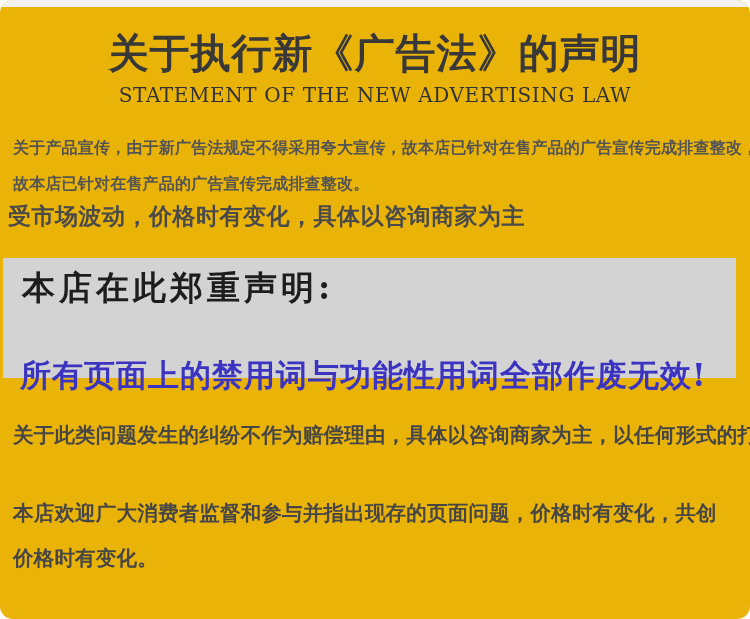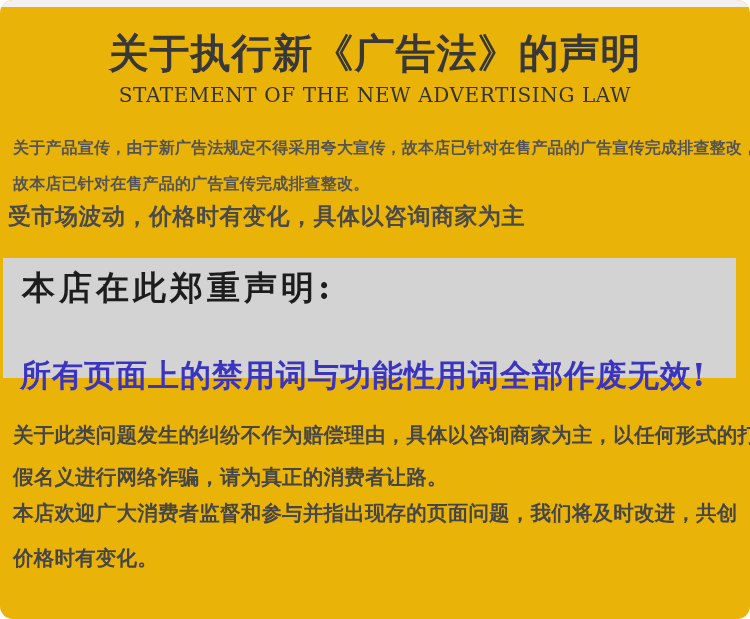--- a/index.html
+++ b/index.html
@@ -123,17 +123,16 @@
   <div class="intro-line l2">故本店已针对在售产品的广告宣传完成排查整改。</div>
 
   <div class="price-notice">受市场波动，价格时有变化，具体以咨询商家为主</div>
 
   <div class="declaration-box">
     <div class="decl-heading">本店在此郑重声明:</div>
     <div class="decl-highlight">所有页面上的禁用词与功能性用词全部作废无效!</div>
   </div>
 
   <div class="body-line d1">关于此类问题发生的纠纷不作为赔偿理由，具体以咨询商家为主，以任何形式的打</div>
-  <div class="body-line d2">假名义进行网络诈骗，请为真正的消费者让路。</div>
 
-  <div class="body-line w1">本店欢迎广大消费者监督和参与并指出现存的页面问题，我们将及时改进，共创</div>
+  <div class="body-line w1">本店欢迎广大消费者监督和参与并指出现存的页面问题，价格时有变化，共创</div>
   <div class="body-line w2">价格时有变化。</div>
 </div>
 
 </body></html>

